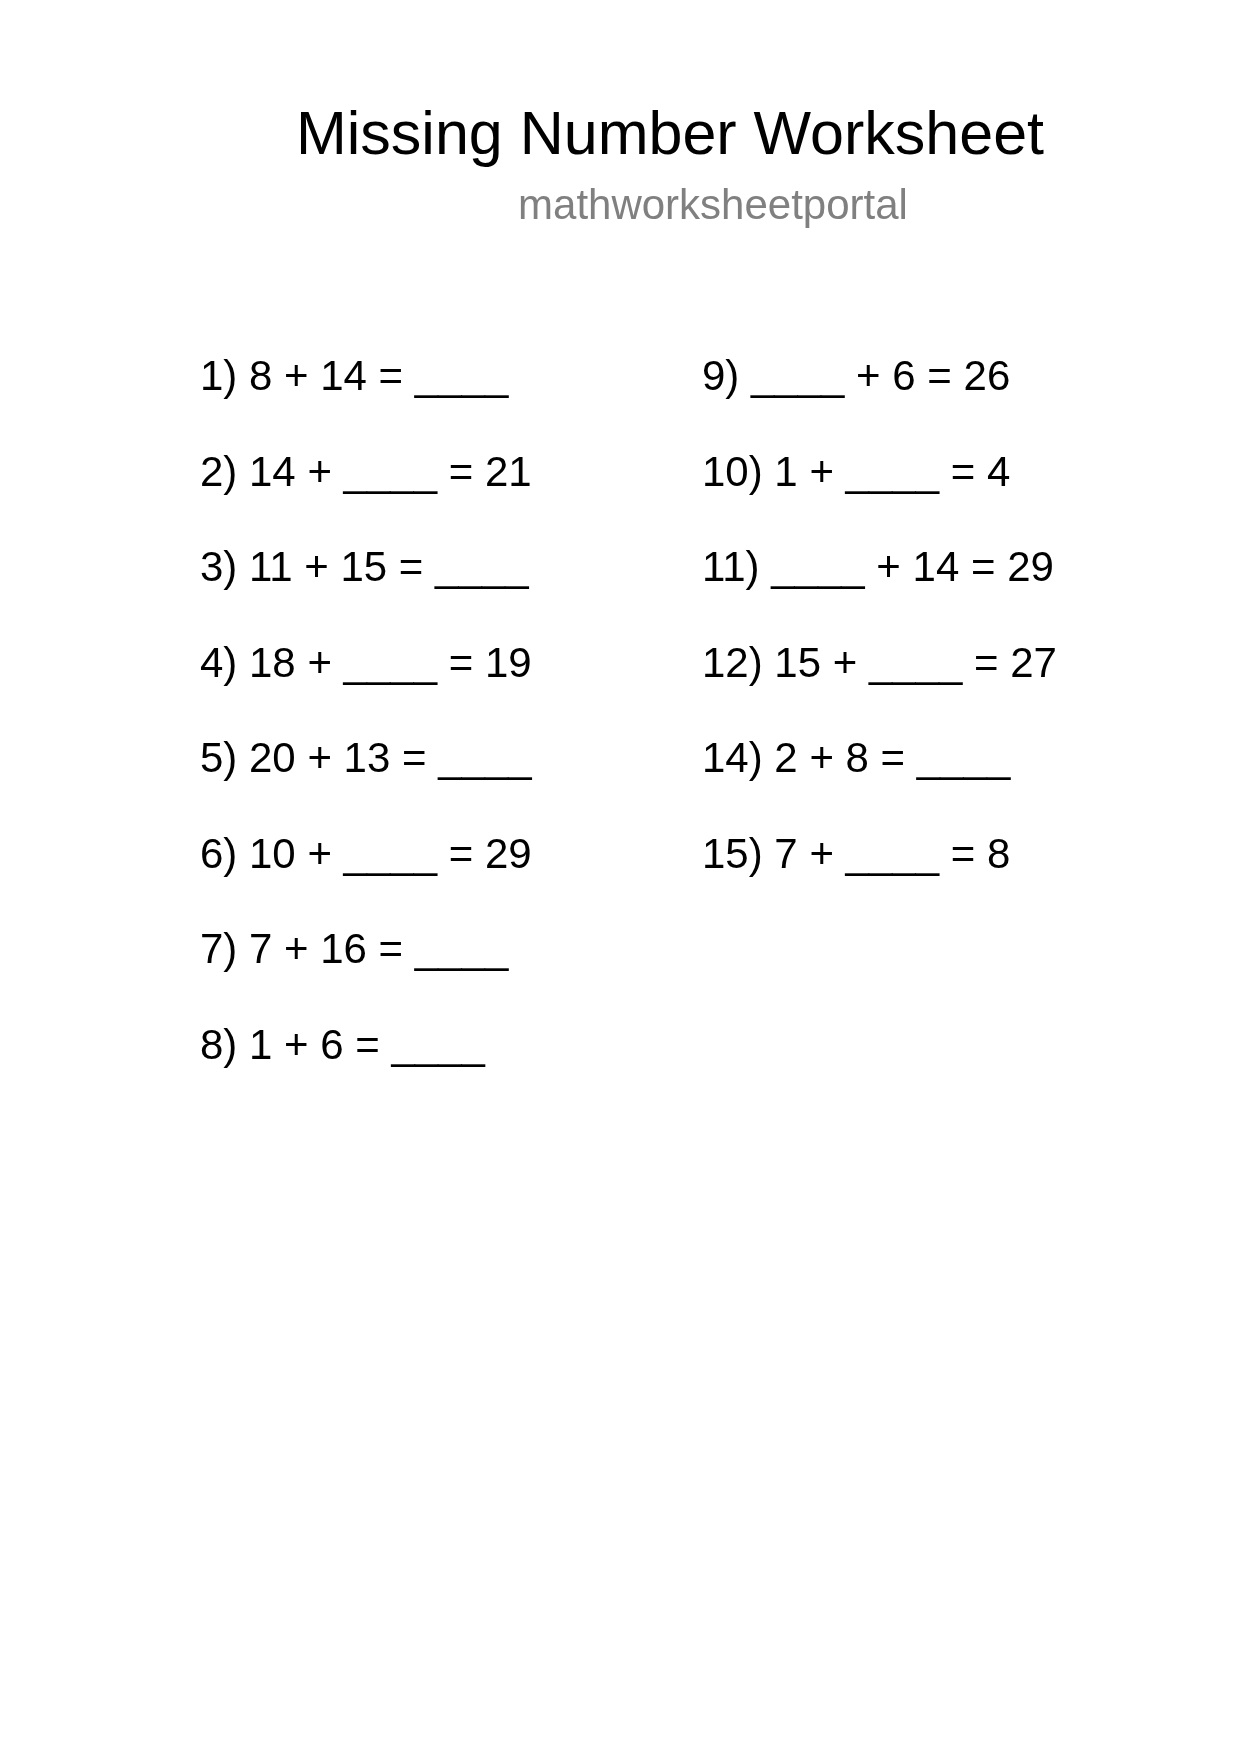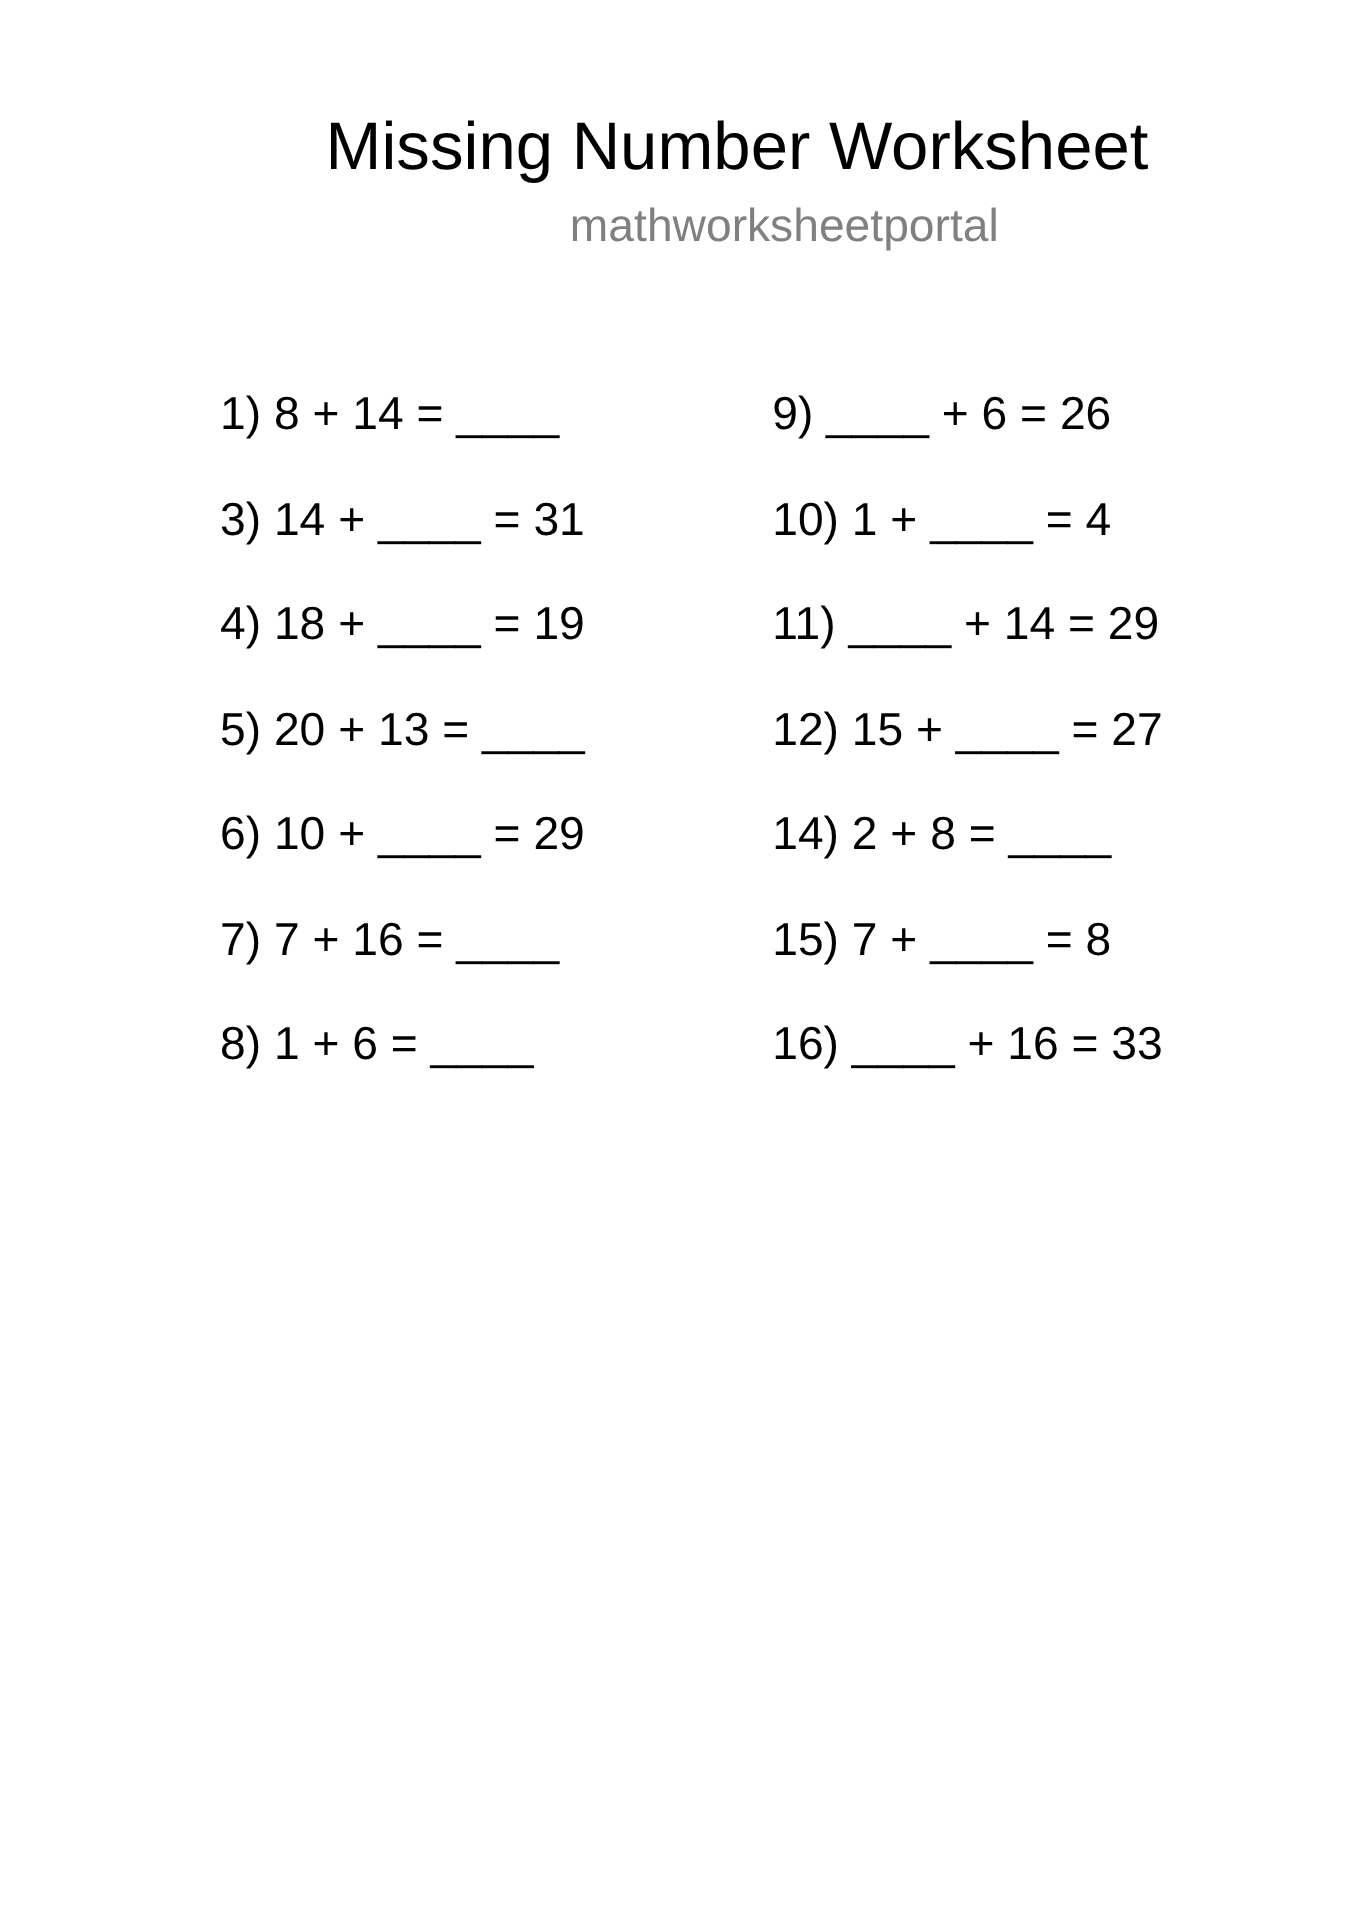--- a/index.html
+++ b/index.html
@@ -60,30 +60,30 @@
   </style>
 </head>
 <body>
 
 <div class="page">
   <div class="title">Missing Number Worksheet</div>
   <div class="subtitle">mathworksheetportal</div>
 
   <div class="column col-left">
     <div class="problem">1) 8 + 14 = ____</div>
-    <div class="problem">3) 14 + ____ = 31</div>
+    <div class="problem">2) 14 + ____ = 21</div>
+    <div class="problem">3) 11 + 15 = ____</div>
     <div class="problem">4) 18 + ____ = 19</div>
     <div class="problem">5) 20 + 13 = ____</div>
     <div class="problem">6) 10 + ____ = 29</div>
     <div class="problem">7) 7 + 16 = ____</div>
     <div class="problem">8) 1 + 6 = ____</div>
   </div>
 
   <div class="column col-right">
     <div class="problem">9) ____ + 6 = 26</div>
     <div class="problem">10) 1 + ____ = 4</div>
     <div class="problem">11) ____ + 14 = 29</div>
     <div class="problem">12) 15 + ____ = 27</div>
     <div class="problem">14) 2 + 8 = ____</div>
     <div class="problem">15) 7 + ____ = 8</div>
-    <div class="problem">16) ____ + 16 = 33</div>
   </div>
 </div>
 
 </body></html>

